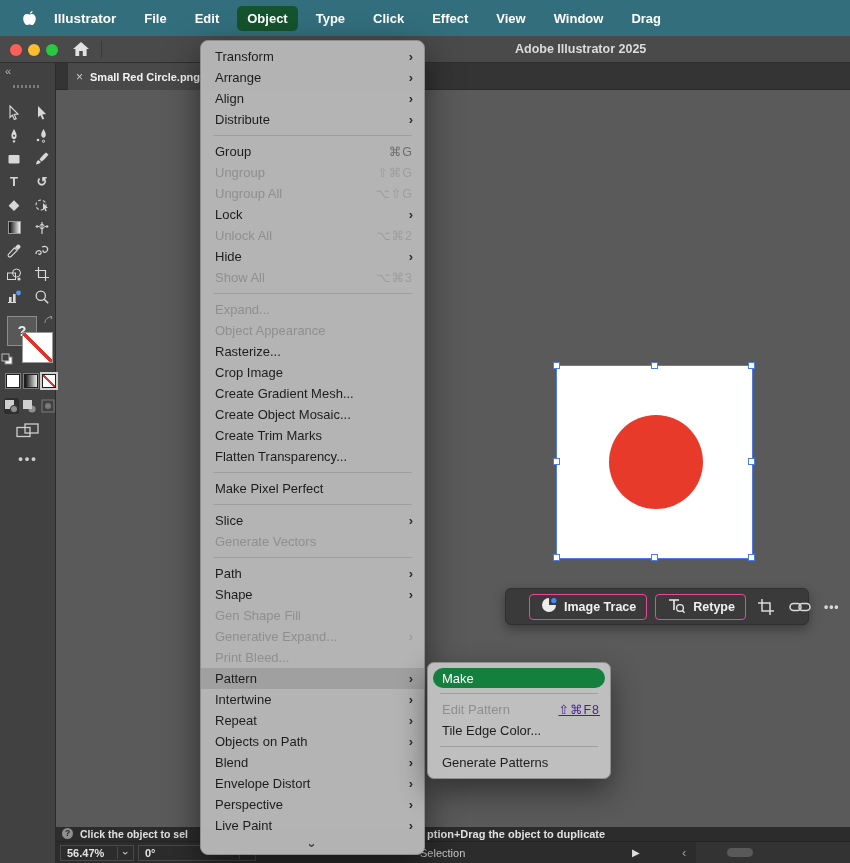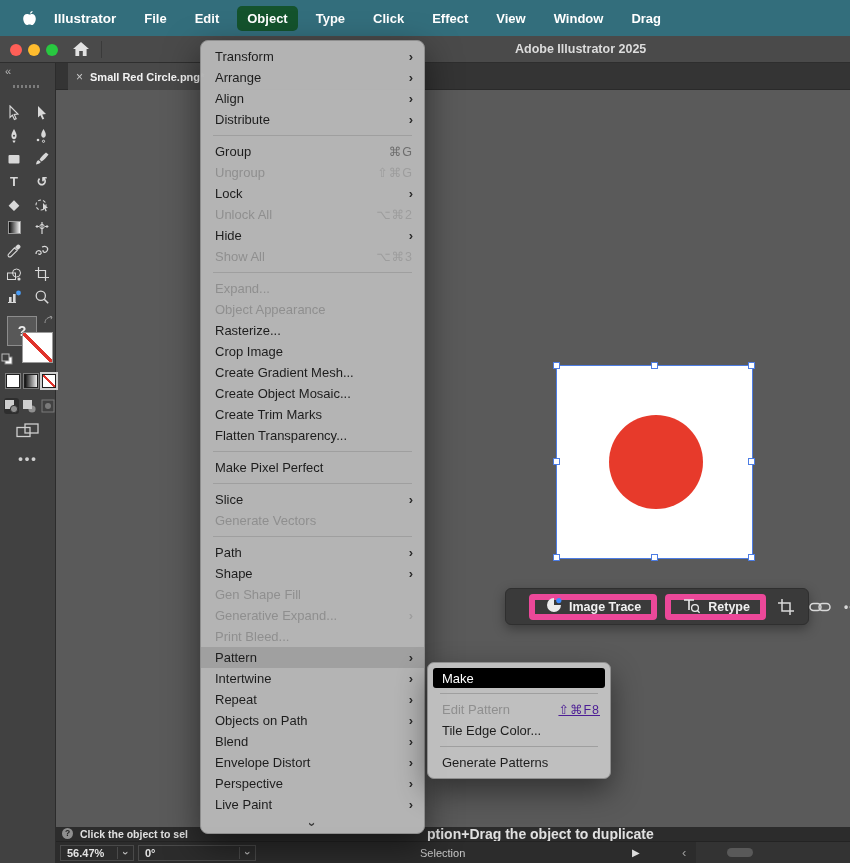--- a/index.html
+++ b/index.html
@@ -71,31 +71,31 @@
   .artboard { position:absolute; left:557px; top:366px; width:195px; height:192px; background:#fff;
     outline:1px solid #4d7de4; z-index:2; }
   .red-circle { position:absolute; left:52px; top:49px; width:94px; height:94px; border-radius:50%; background:#e73a2b; }
   .handle { position:absolute; width:7px; height:7px; background:#fff; border:1px solid #4d7de4; z-index:3; }
 
   
   .quickbar { position:absolute; left:505px; top:588px; width:304px; height:37px; background:#3a3a3a;
     border:1px solid #2f2f2f; border-radius:6px; box-shadow:0 4px 12px rgba(0,0,0,.35);
     display:flex; align-items:center; padding:0 11px; gap:8px; z-index:8; }
   .qb-handle { width:3px; height:18px; background:#969696; border-radius:2px; margin-right:4px; }
-  .qb-btn { height:26px; border:6px solid #ec4899; border-radius:4px; display:flex; align-items:center;
+  .qb-btn { height:26px; border:1px solid #ec4899; border-radius:4px; display:flex; align-items:center;
     gap:6px; padding:0 10px; color:#f0f0f0; font-weight:bold; font-size:12.5px; background:transparent; white-space:nowrap; }
   .qb-icon { display:flex; align-items:center; justify-content:center; padding:0 3px; }
   .qb-more { color:#d8d8d8; font-weight:bold; font-size:12px; letter-spacing:1px; padding-left:2px; }
 
   
   .hintbar { position:absolute; left:56px; top:827px; width:794px; height:14px; background:#2c2c2c; z-index:4; }
   .help-badge { position:absolute; left:6px; top:1px; width:11px; height:11px; border-radius:50%;
     background:#8f8f8f; color:#262626; font-weight:bold; font-size:8.5px; text-align:center; line-height:11px; }
   .hint-l { position:absolute; left:24px; top:0; color:#e0e0e0; font-weight:bold; font-size:10.5px; line-height:14px; white-space:nowrap; }
-  .hint-r { position:absolute; left:371px; top:0; color:#e0e0e0; font-weight:bold; font-size:14px; line-height:14px; white-space:nowrap; }
+  .hint-r { position:absolute; left:371px; top:0; color:#e0e0e0; font-weight:bold; font-size:11px; line-height:14px; white-space:nowrap; }
 
   .statusbar { position:absolute; left:56px; top:841px; width:794px; height:22px; background:#2c2c2c;
     border-top:1px solid #232323; z-index:4; }
   .zoom-ctl, .rot-ctl { position:absolute; top:3px; height:16px; display:flex; align-items:center;
     border:1px solid #4a4a4a; color:#e3e3e3; font-size:11px; font-weight:bold; }
   .zoom-ctl { left:4px; width:74px; }
   .rot-ctl { left:82px; width:118px; }
   .ctl-val { padding:0 6px; flex:1; }
   .ctl-chev { width:16px; text-align:center; color:#bdbdbd; border-left:1px solid #4a4a4a; }
   .chev-down { display:inline-block; transform:rotate(90deg); font-weight:bold; }
@@ -119,21 +119,21 @@
   .msep { height:1px; background:#9f9f9f; margin:5px 12px; }
   .mscroll { height:16px; text-align:center; color:#3a3a3a; font-weight:bold; }
   .mscroll span { display:inline-block; transform:rotate(90deg); font-size:13px; }
 
   .submenu { position:absolute; left:427px; top:662px; width:184px; background:rgba(193,193,193,0.98);
     border:1px solid #8e8e8e; border-radius:7px; padding:5px 0; box-shadow:0 12px 30px rgba(0,0,0,.45); z-index:60; }
   .smi { display:flex; align-items:center; height:21px; padding:0 10px 0 14px; font-size:13px; color:#1d1d1d; }
   .smi .lab { flex:1; }
   .smi .sc { color:#6d6d6d; font-size:12.5px; letter-spacing:1px; }
   .smi.dis { color:#8f8f8f; } .smi.dis .sc { color:#4c1d95;text-decoration:underline; }
-  .smi.blue { background:#000000; color:#fff; border-radius:3px; margin:0 5px; padding-left:9px; height:20px; }
+  .smi.blue { background:#15803d; color:#fff; border-radius:10px; margin:0 5px; padding-left:9px; height:20px; }
 </style>
 </head>
 <body>
 
 <div id="root">
 
   <div class="menubar">
     <span class="apple">
         <svg width="15" height="16" viewBox="0 0 15 16" xmlns="http://www.w3.org/2000/svg">
           <path fill="#fff" d="M8 3.6C8 2.2 9.2 1 10.6.9 10.7 2.3 9.4 3.6 8 3.6Z"></path>
@@ -399,20 +399,24 @@
       </div>
       <div class="msep"></div>
       <div class="mi">
         <span class="lab">Group</span>
         <span class="sc">⌘G</span>
       </div>
       <div class="mi dis">
         <span class="lab">Ungroup</span>
         <span class="sc">⇧⌘G</span>
       </div>
+      <div class="mi dis">
+        <span class="lab">Ungroup All</span>
+        <span class="sc">⌥⇧G</span>
+      </div>
       <div class="mi">
         <span class="lab">Lock</span>
         <span class="arr">›</span>
       </div>
       <div class="mi dis">
         <span class="lab">Unlock All</span>
         <span class="sc">⌥⌘2</span>
       </div>
       <div class="mi">
         <span class="lab">Hide</span>

